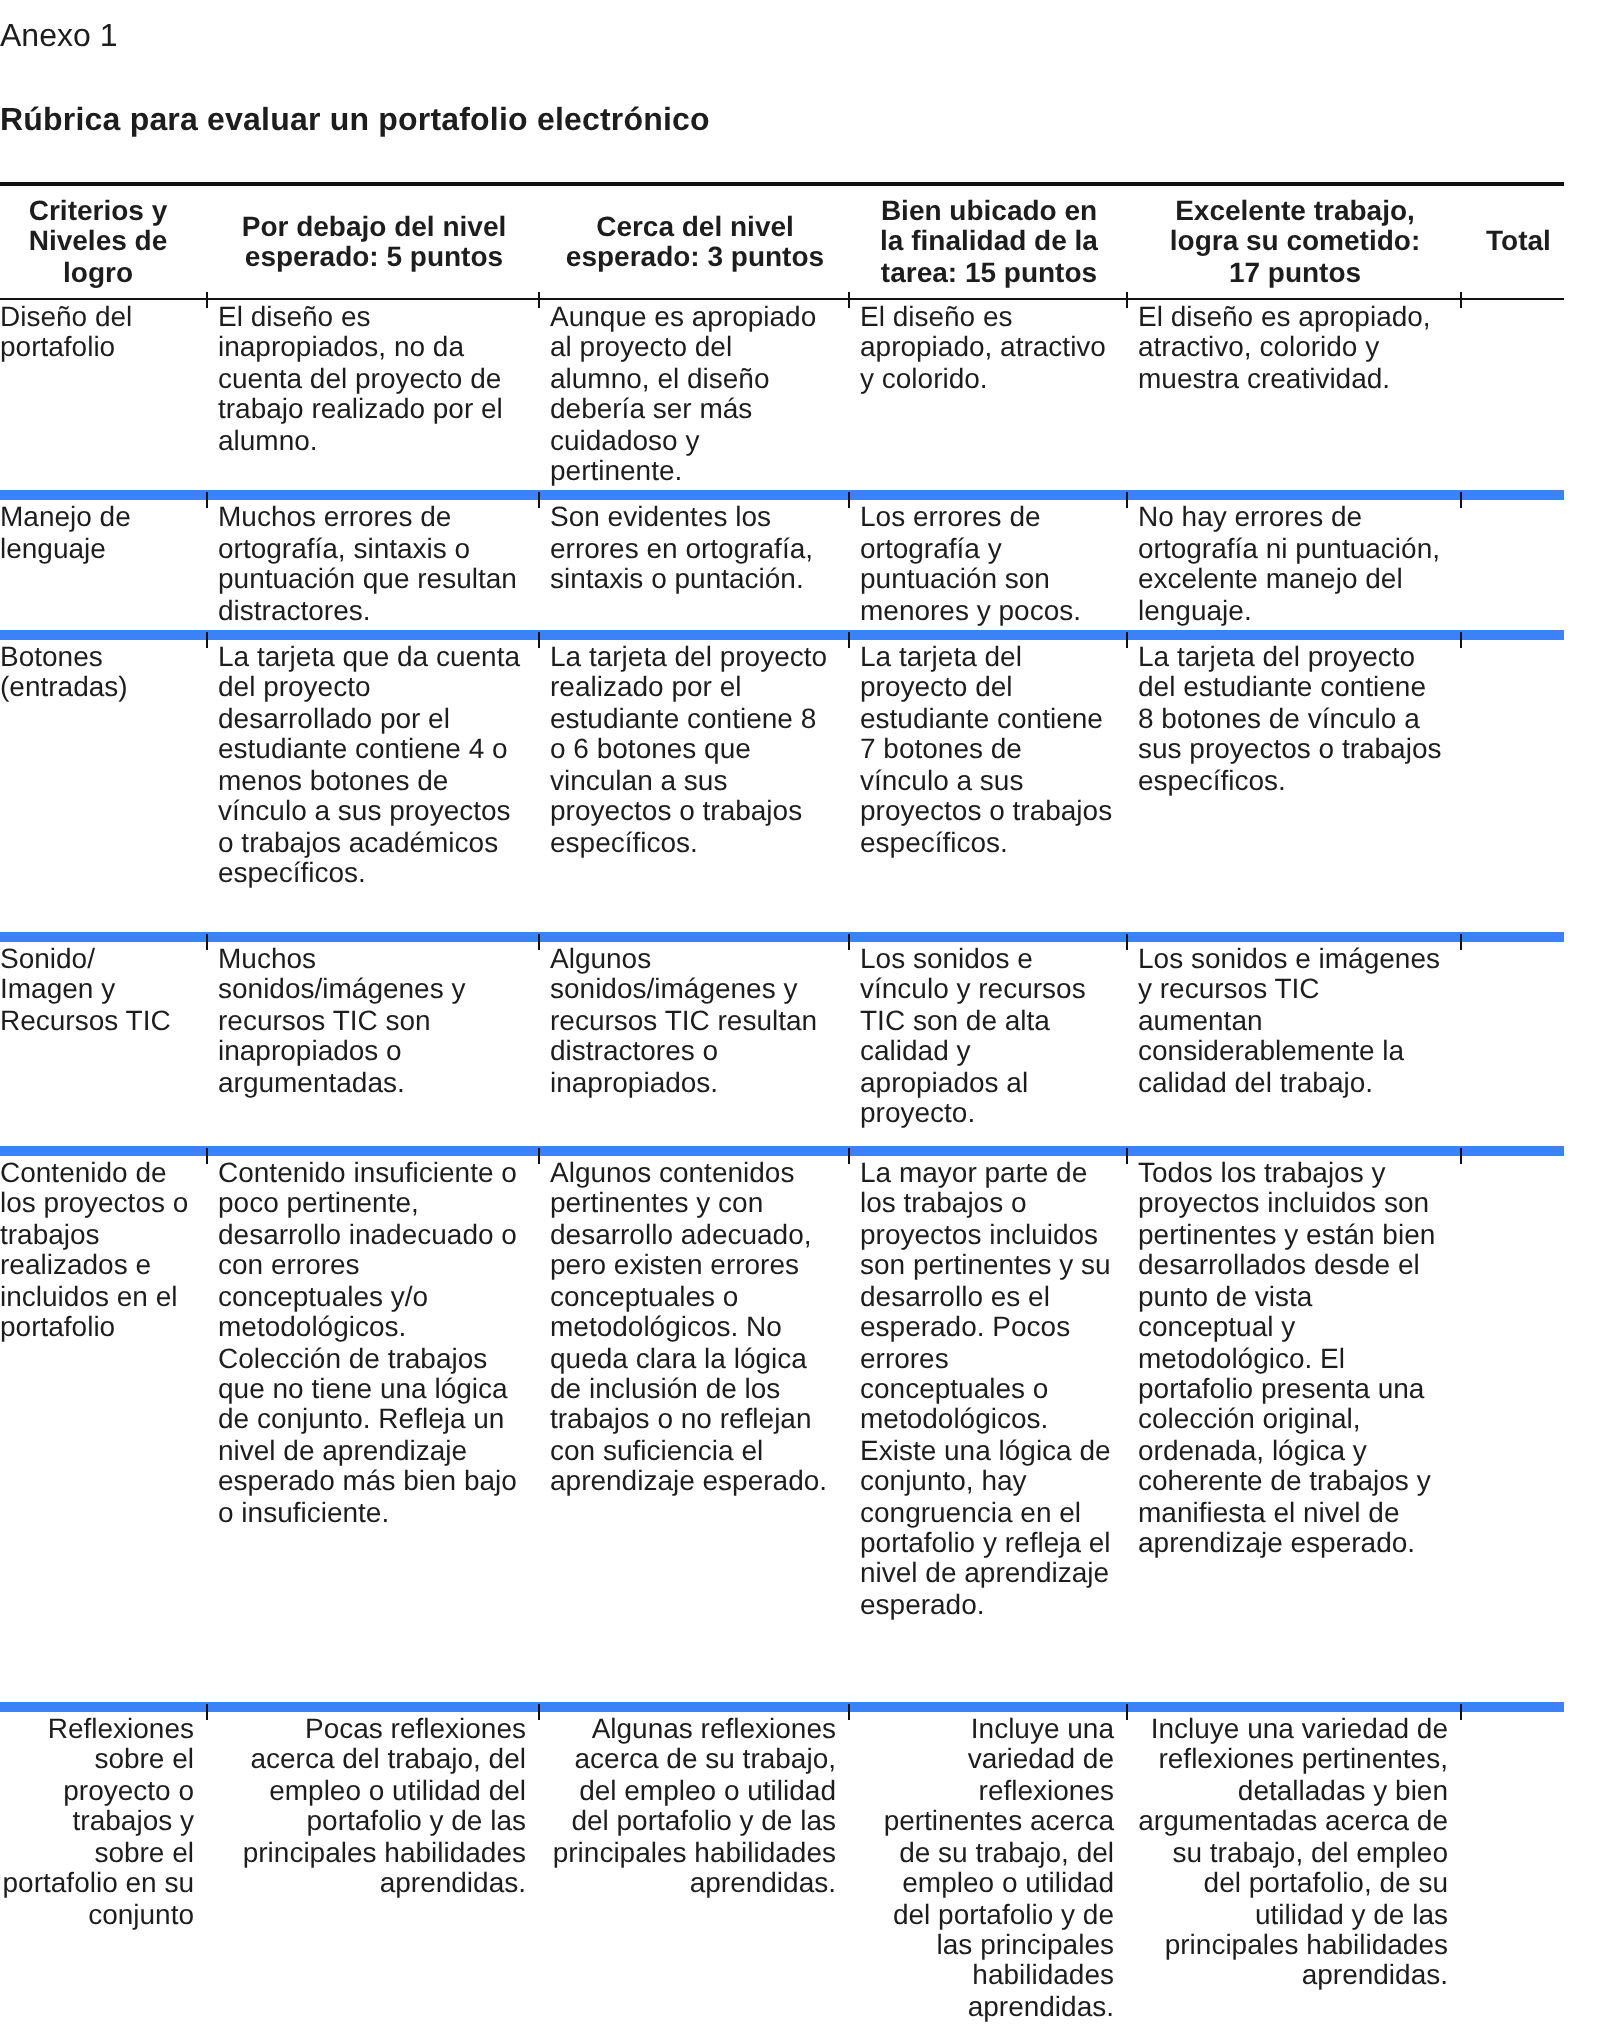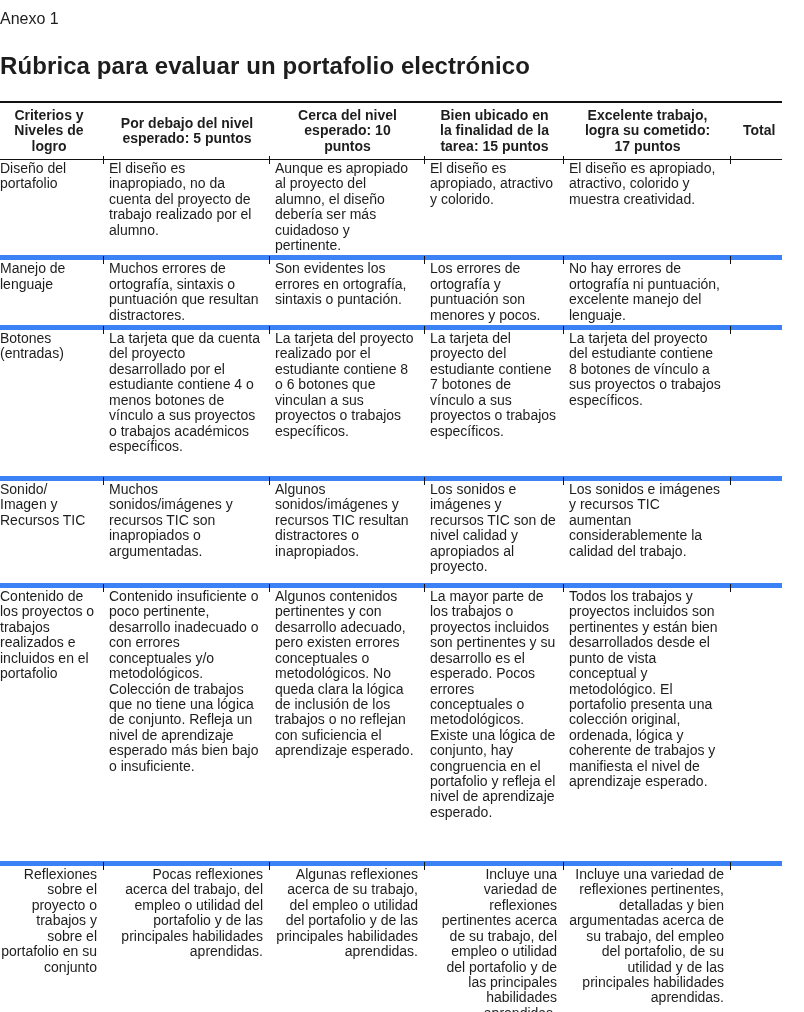--- a/index.html
+++ b/index.html
@@ -15,21 +15,21 @@
     box-sizing: border-box;
     padding: 8px 8px 0 0;
     background: #ffffff;
     overflow: hidden;
   }
   .annex {
     font-size: 16px;
     margin: 2px 0 0 0;
   }
   .doc-title {
-    font-size: 24px;
+    font-size: 16px;
     font-weight: bold;
     margin: 24px 0 0 0;
     letter-spacing: 0.1px;
   }
   table.rubric {
     margin: 21px 0 0 -6px;
     width: 788px;
     border-collapse: collapse;
     table-layout: fixed;
     border-top: 2px solid #111;
@@ -108,30 +108,30 @@
         <col class="c2">
         <col class="c3">
         <col class="c4">
         <col class="c5">
         <col class="c6">
     </colgroup>
     <thead>
       <tr>
         <th>Criterios y Niveles de logro</th>
         <th>Por debajo del nivel esperado: 5 puntos</th>
-        <th>Cerca del nivel esperado: 10 puntos</th>
+        <th>Cerca del nivel esperado: 3 puntos</th>
         <th>Bien ubicado en la finalidad de la tarea: 15  puntos</th>
         <th>Excelente trabajo, logra su cometido: 17 puntos</th>
         <th>Total</th>
       </tr>
     </thead>
     <tbody>
       <tr class="h1">
         <td class="crit">Diseño del portafolio</td>
-        <td>El diseño es inapropiado, no da cuenta del proyecto de trabajo realizado por el alumno.</td>
+        <td>El diseño es inapropiados, no da cuenta del proyecto de trabajo realizado por el alumno.</td>
         <td>Aunque es apropiado al proyecto del alumno, el diseño debería ser más cuidadoso y pertinente.</td>
         <td>El diseño es apropiado, atractivo y colorido.</td>
         <td>El diseño es apropiado, atractivo, colorido y muestra creatividad.</td>
         <td></td>
       </tr>
       <tr class="h2">
         <td class="crit">Manejo de lenguaje</td>
         <td>Muchos errores de ortografía, sintaxis o puntuación que resultan distractores.</td>
         <td>Son evidentes los errores en ortografía, sintaxis o puntación.</td>
         <td>Los errores de ortografía y puntuación son menores y pocos.</td>
@@ -143,21 +143,21 @@
         <td>La tarjeta que da cuenta del proyecto desarrollado por el estudiante contiene 4 o menos botones de vínculo a sus proyectos o trabajos académicos específicos.</td>
         <td>La tarjeta del proyecto realizado por el estudiante contiene 8 o 6 botones que vinculan a sus proyectos o trabajos específicos.</td>
         <td>La tarjeta del proyecto del estudiante contiene 7 botones de vínculo a sus proyectos o trabajos específicos.</td>
         <td>La tarjeta del proyecto del estudiante contiene 8 botones de vínculo a sus proyectos o trabajos específicos.</td>
         <td></td>
       </tr>
       <tr class="h4">
         <td class="crit">Sonido/ Imagen y Recursos TIC</td>
         <td>Muchos sonidos/imágenes y recursos TIC son inapropiados o argumentadas.</td>
         <td>Algunos sonidos/imágenes y recursos TIC resultan distractores o inapropiados.</td>
-        <td>Los sonidos e imágenes y recursos TIC son de nivel calidad y apropiados al proyecto.</td>
+        <td>Los sonidos e vínculo y recursos TIC son de alta calidad y apropiados al proyecto.</td>
         <td>Los sonidos e imágenes y recursos TIC aumentan considerablemente la calidad del trabajo.</td>
         <td></td>
       </tr>
       <tr class="h5">
         <td class="crit">Contenido de los proyectos o trabajos realizados e incluidos en el portafolio</td>
         <td>Contenido insuficiente o poco pertinente, desarrollo inadecuado o con errores conceptuales y/o metodológicos. Colección de trabajos que no tiene una lógica de conjunto. Refleja un nivel de aprendizaje esperado más bien bajo o insuficiente.</td>
         <td>Algunos contenidos pertinentes y con desarrollo adecuado, pero existen errores conceptuales o metodológicos. No queda clara la lógica de inclusión de los trabajos o no reflejan con suficiencia el aprendizaje esperado.</td>
         <td>La mayor parte de los trabajos o proyectos incluidos son pertinentes y su desarrollo es el esperado. Pocos errores conceptuales o metodológicos. Existe una lógica de conjunto, hay congruencia en el portafolio y refleja el nivel de aprendizaje esperado.</td>
         <td>Todos los trabajos y proyectos incluidos son pertinentes y están bien desarrollados desde el punto de vista conceptual y metodológico. El portafolio presenta una colección original, ordenada, lógica y coherente de trabajos y manifiesta el nivel de aprendizaje esperado.</td>
         <td></td>

